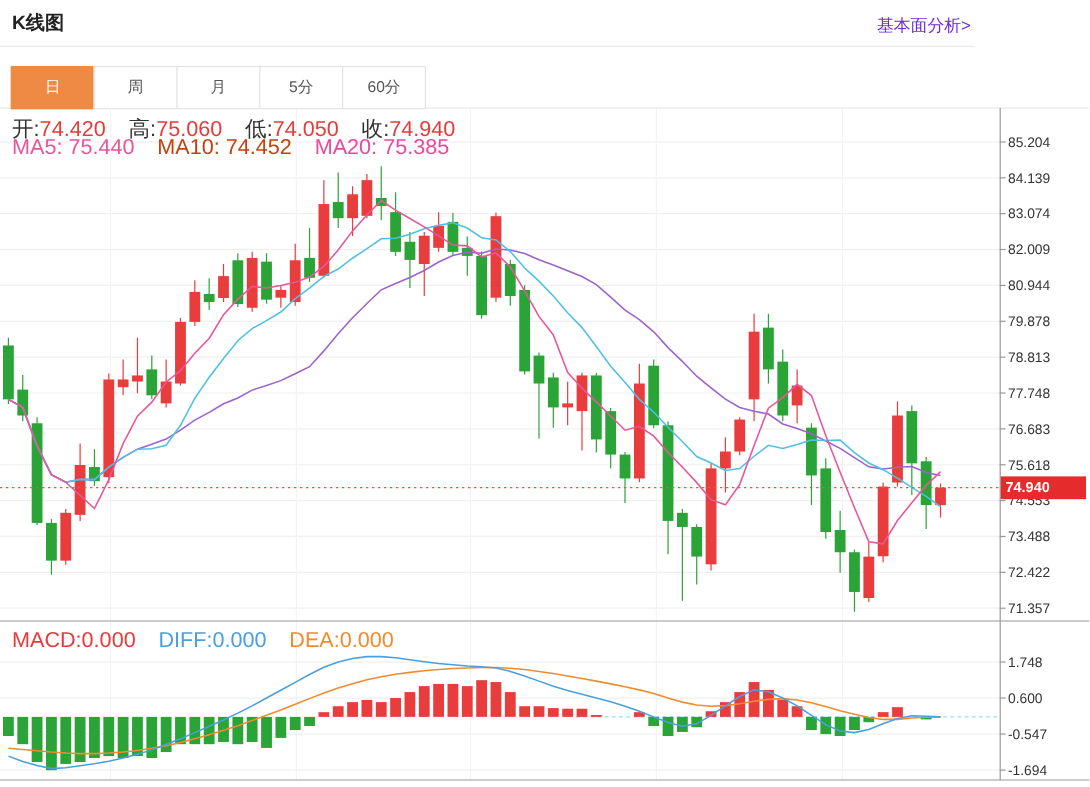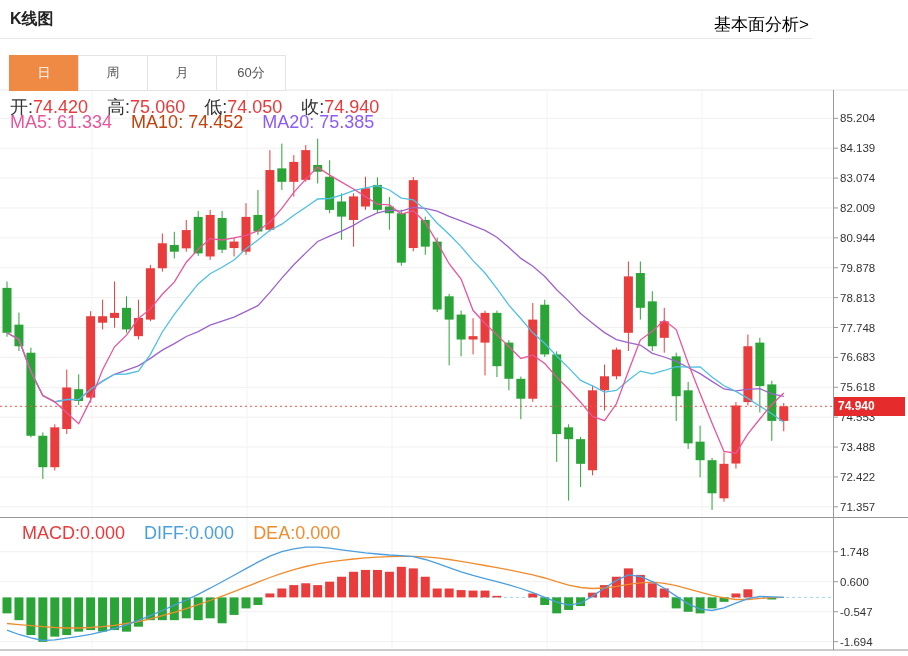--- a/index.html
+++ b/index.html
@@ -1,20 +1,20 @@
 <!DOCTYPE html>
 <html><head>
 <meta charset="utf-8">
 <style>
   html,body{margin:0;padding:0;background:#fff;}
   .page{position:relative;width:908px;height:656px;background:#fff;overflow:hidden;
         font-family:"Liberation Sans",sans-serif;-webkit-font-smoothing:antialiased;}
   .header{position:absolute;top:0;left:0;width:812px;height:39px;border-bottom:1px solid #e8e8e8;box-sizing:border-box;}
   .title{margin:0;position:absolute;left:10px;top:9px;font-size:16px;font-weight:bold;color:#222;}
-  .flink{position:absolute;right:3px;top:13px;font-size:17px;color:#000000;text-decoration:none;cursor:pointer;}
+  .flink{position:absolute;right:3px;top:13px;font-size:14px;color:#6d28d9;text-decoration:none;cursor:pointer;}
   .tabbar{position:absolute;top:55px;left:10px;display:flex;}
   .tab{width:68px;height:34px;line-height:34px;text-align:center;font-size:13px;color:#555;
        background:#fff;border:1px solid #e3e3e3;margin-left:-1px;cursor:pointer;box-sizing:content-box;}
   .tab.sel{background:#ef8a45;border-color:#ef8a45;color:#fff;}
   svg{position:absolute;top:0;left:0;}
   svg text{font-family:"Liberation Sans",sans-serif;font-size:11.5px;fill:#333;}
   .legend{position:absolute;left:10px;font-size:18px;white-space:nowrap;}
   .legend b{font-weight:normal;}
   .lgap{display:inline-block;width:14px;}
   .badge{position:absolute;left:834px;top:397px;width:71px;height:19px;line-height:19px;
@@ -303,37 +303,38 @@
 
   <div class="header">
     <h1 class="title">K线图</h1>
     <a class="flink">基本面分析&gt;</a>
   </div>
 
   <div class="tabbar" id="tabbar">
       <div class="tab sel">日</div>
       <div class="tab">周</div>
       <div class="tab">月</div>
+      <div class="tab">5分</div>
       <div class="tab">60分</div>
     </div>
 
   <div class="legend" style="top:95px;">
     <b style="color:#333">开:</b><b style="color:#e83a3a">74.420</b><span class="lgap"></span>
     <b style="color:#333">高:</b><b style="color:#e83a3a">75.060</b><span class="lgap"></span>
     <b style="color:#333">低:</b><b style="color:#e83a3a">74.050</b><span class="lgap"></span>
     <b style="color:#333">收:</b><b style="color:#e83a3a">74.940</b>
   </div>
 
   <div class="legend" style="top:112px;">
-    <span style="color: rgb(231, 86, 154);"><b>MA5:</b> <b>61.334</b></span><span class="lgap"></span>
+    <span style="color: rgb(231, 86, 154);"><b>MA5:</b> <b>75.440</b></span><span class="lgap"></span>
     <span style="color: #c2410c;"><b>MA10:</b> <b>74.452</b></span><span class="lgap"></span>
-    <span style="color: #8b5cf6; text-align: right;"><b>MA20:</b> <b>75.385</b></span>
+    <span style="color: #ec4899; text-align: right;"><b>MA20:</b> <b>75.385</b></span>
   </div>
 
-  <div class="legend" style="top:523px;margin-left:12px;">
+  <div class="legend" style="top:523px;">
     <span style="color: rgb(232, 58, 58);"><b>MACD:</b><b>0.000</b></span><span class="lgap"></span>
     <span style="color: rgb(74, 159, 224);"><b>DIFF:</b><b>0.000</b></span><span class="lgap"></span>
     <span style="color: rgb(240, 140, 46);"><b>DEA:</b><b>0.000</b></span>
   </div>
 
   <div class="badge">74.940</div>
 
 </div>
 
 </body></html>

